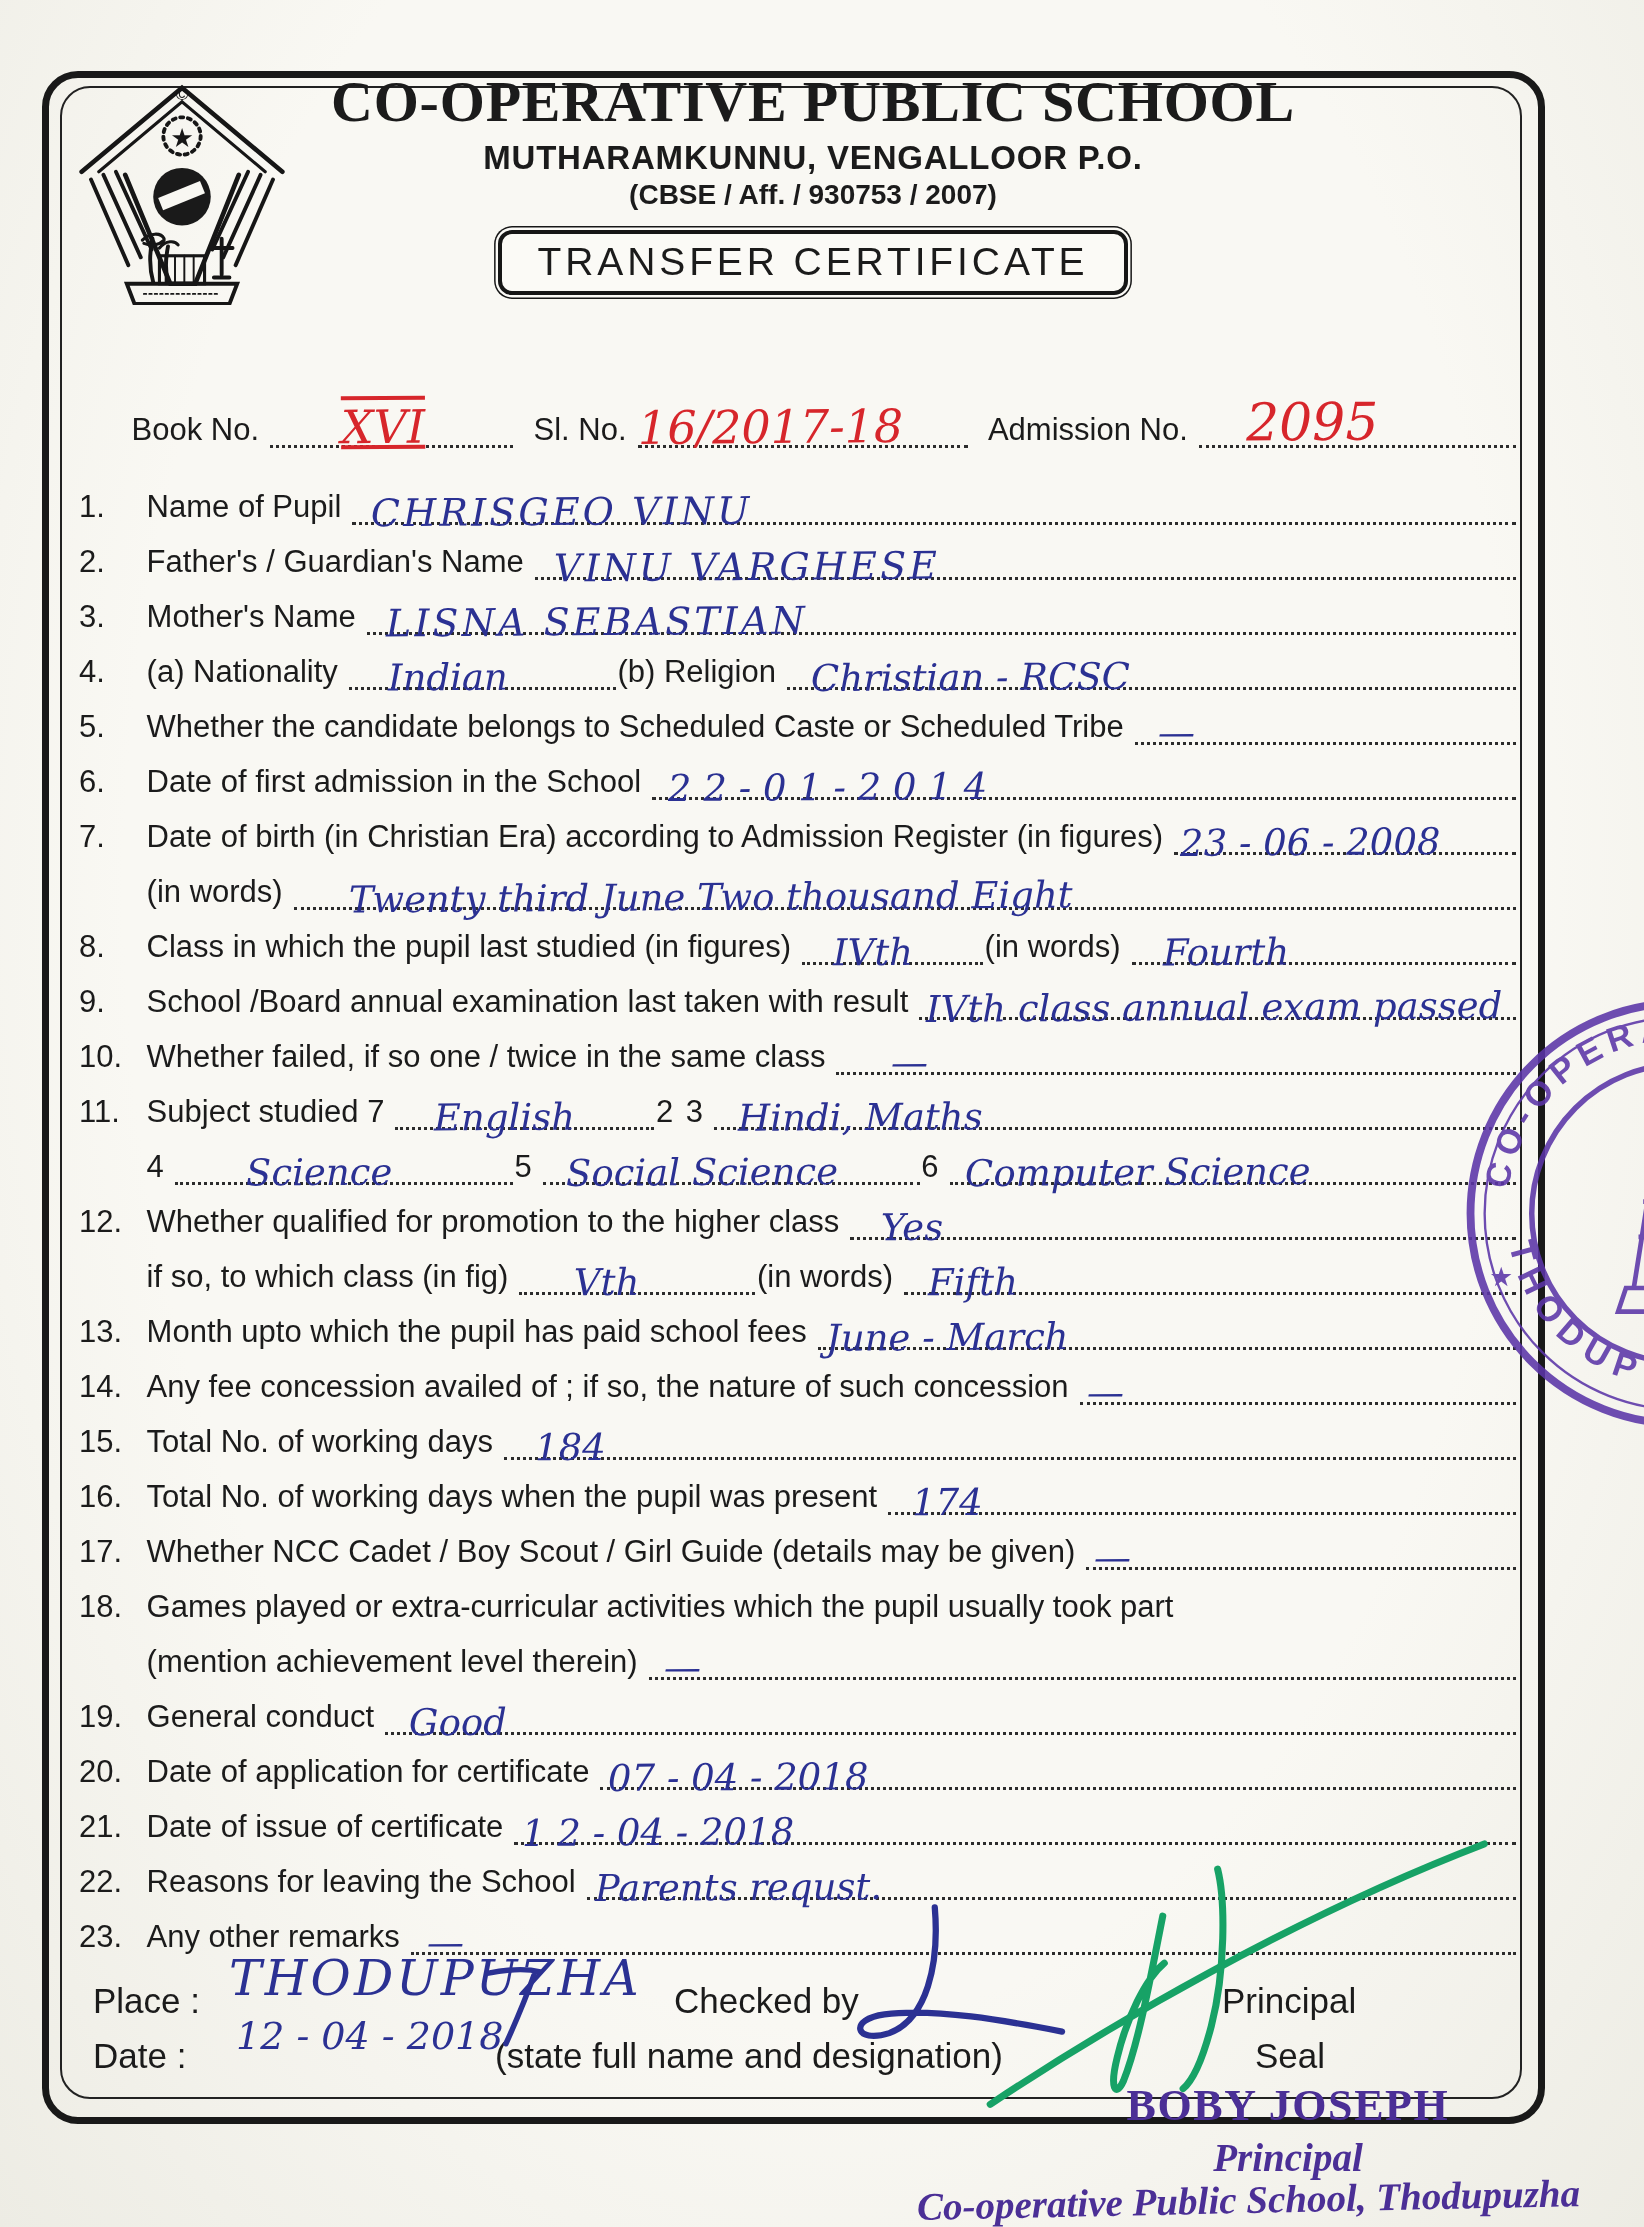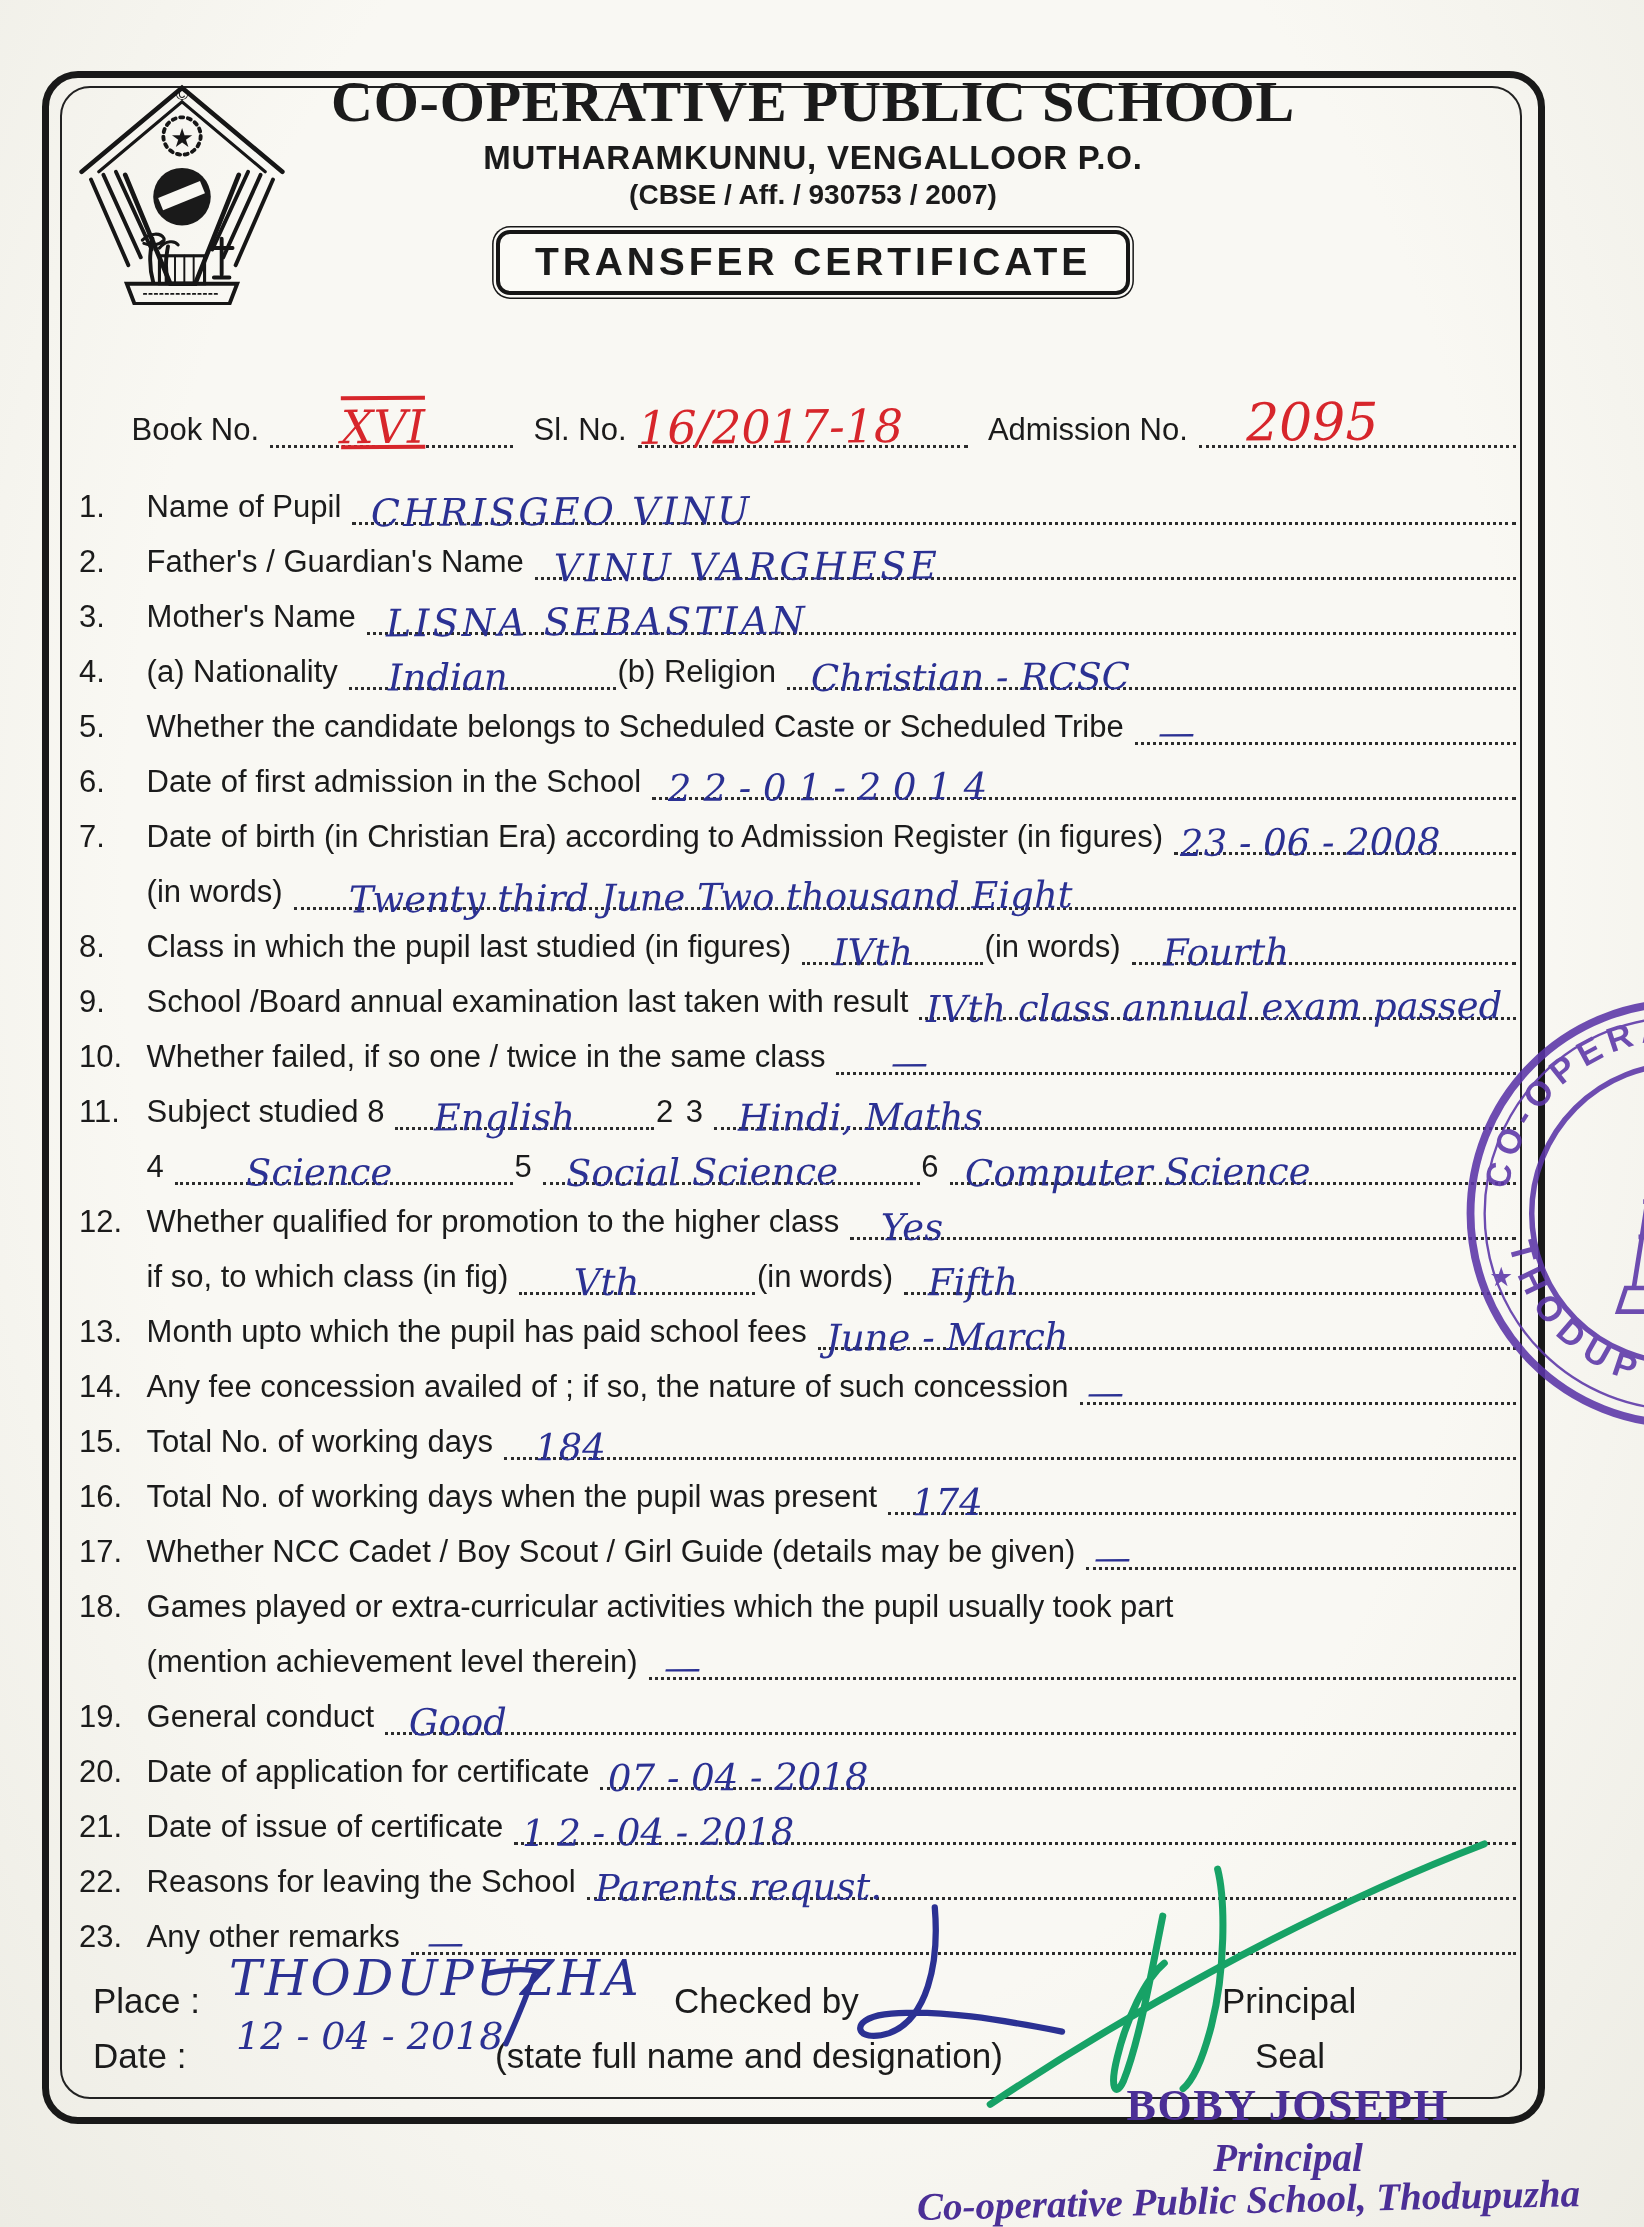--- a/index.html
+++ b/index.html
@@ -14,21 +14,21 @@
     border:2.4px solid #222;border-radius:30px;}
 
   
   .logo{position:absolute;left:77px;top:79px;width:210px;height:226px;}
   .hdr{position:absolute;left:275px;top:72px;width:1076px;text-align:center;}
   .school{font-family:"Liberation Serif",serif;font-weight:bold;font-size:58px;
     letter-spacing:0.8px;line-height:1.05;}
   .addr{font-weight:bold;font-size:33px;margin-top:6.3px;letter-spacing:0.8px;}
   .affil{font-weight:bold;font-size:28px;margin-top:2px;}
   .titlebox{display:inline-block;margin-top:19px;border:4.7px solid #161616;border-radius:14px;
-    padding:6.3px 35px;font-size:39px;font-weight:bold;letter-spacing:3.9px;background:#fbfaf6;
+    padding:6.3px 35px;font-size:39px;font-weight:normal;letter-spacing:3.9px;background:#fbfaf6;
     box-shadow:0 0 0 2.4px #fbfaf6, 0 0 0 3.9px #161616;}
 
   
   .hw{position:absolute;bottom:-9.4px;left:19px;line-height:1;white-space:nowrap;
     font-family:"DejaVu Serif",serif;font-style:italic;color:#2b3193;font-size:37px;
     transform:rotate(-0.4deg);}
   .caps{font-size:38px;letter-spacing:3.1px;}
   .red{color:#d7262b;font-size:46px;bottom:-4.7px;}
   .xvi{text-decoration:underline overline;text-decoration-thickness:3.9px;}
   .big{font-size:52px;bottom:-3.1px;}
@@ -186,21 +186,21 @@
     </div>
     <div class="row">
       <span class="num">10.</span>
       <span class="lab">Whether failed, if so one / twice in the same class</span>
       <span class="fill grow">
         <span class="hw" style="left: 55px;">—</span>
       </span>
     </div>
     <div class="row">
       <span class="num">11.</span>
-      <span class="lab">Subject studied  8</span>
+      <span class="lab">Subject studied  7</span>
       <span class="fill" style="width: 259px;">
         <span class="hw" style="left: 39px;">English</span>
       </span>
       <span class="lab">2</span>
       <span class="lab">3</span>
       <span class="fill grow">
         <span class="hw" style="left: 23.6px;">Hindi, Maths</span>
       </span>
     </div>
     <div class="row">

